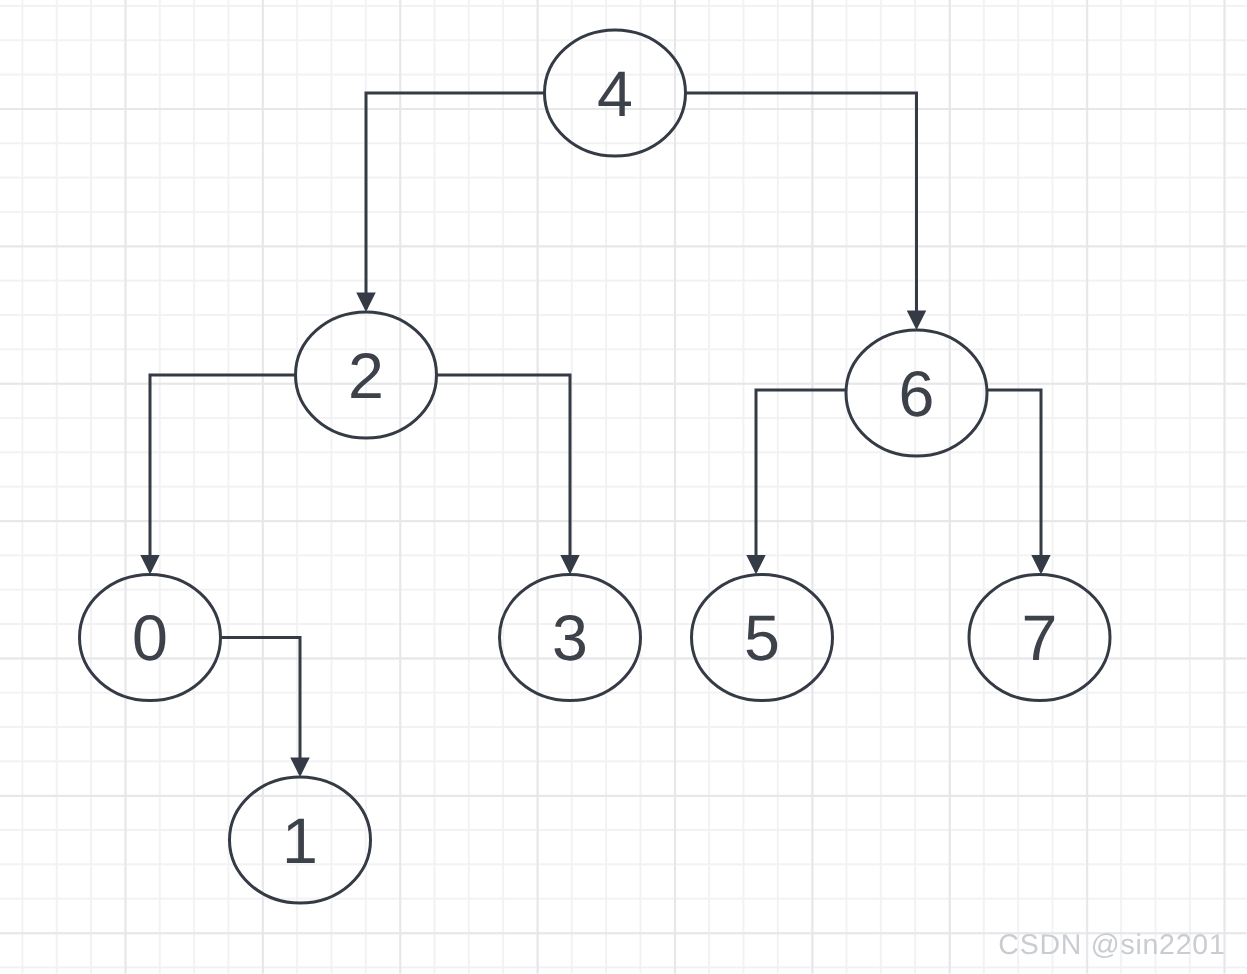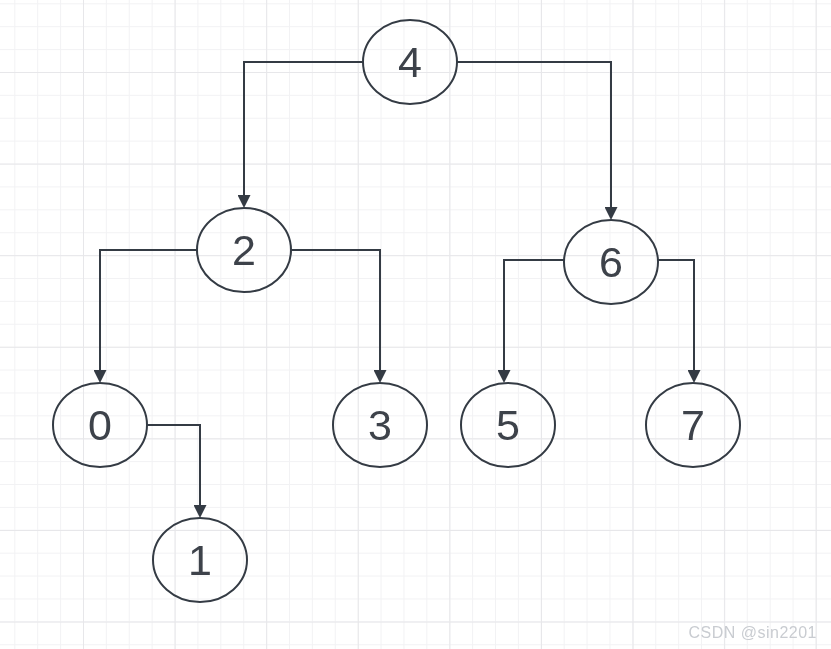--- a/index.html
+++ b/index.html
@@ -49,21 +49,21 @@
     fill: #3d424a;
     font-family: "Liberation Sans", sans-serif;
     font-size: 43px;
     font-weight: 400;
     text-anchor: middle;
   }
   .watermark {
     position: absolute;
     right: 14px;
     bottom: 7px;
-    font-size: 16px;
+    font-size: 19px;
     letter-spacing: 0.5px;
     color: #c9ccd1;
     user-select: none;
     white-space: nowrap;
     text-align: right;
   }
 </style>
 </head>
 <body>
 

